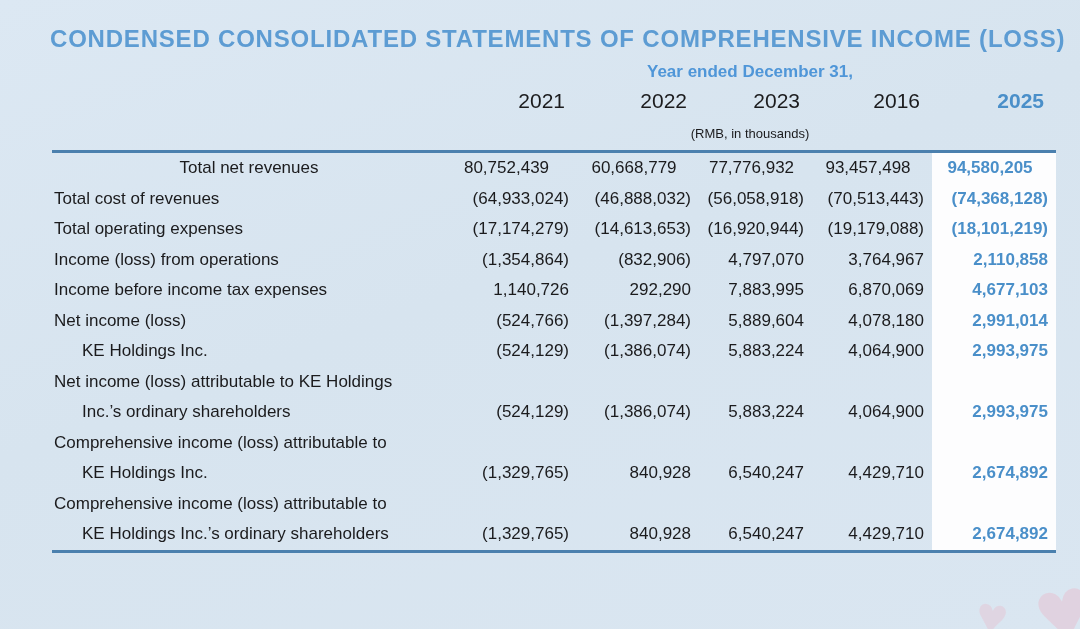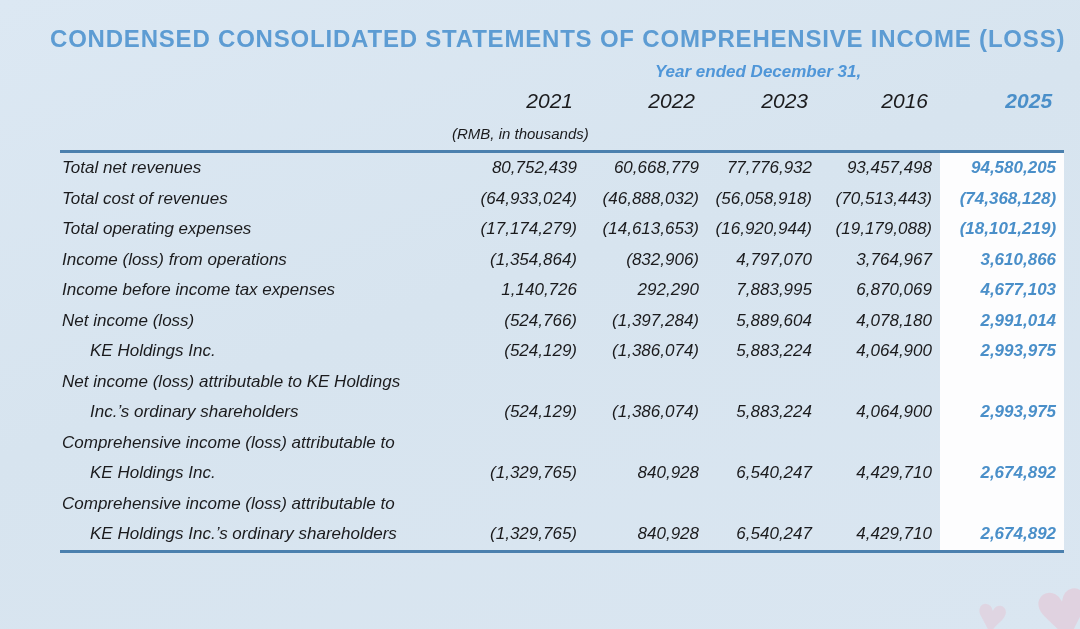--- a/index.html
+++ b/index.html
@@ -23,23 +23,22 @@
     font-size: 24px;
     line-height: 28px;
     font-weight: 700;
     letter-spacing: 0.8px;
     color: var(--accent-blue, #5d9cd3);
     white-space: nowrap;
   }
 
   .table-wrap {
     position: absolute;
-    left: 60px;
+    left: 52px;
     top: 58px;
-    font-style: italic;
   }
 
   table {
     border-collapse: collapse;
     table-layout: fixed;
     width: 1004px;
     border-bottom: 3px solid var(--rule-blue, #4b80ae);
   }
   col.c-label { width: 392px; }
   col.c-2021  { width: 133px; }
@@ -66,33 +65,34 @@
     font-size: 21px;
     vertical-align: middle;
     white-space: nowrap;
   }
   tr.years-row td.hl-year {
     color: var(--highlight-blue, #4a8fc9);
     font-weight: 700;
   }
   .unit-note {
     height: 34px;
-    text-align: left;
-    font-size: 15px;
+    text-align: center;
+    font-size: 13px;
     vertical-align: middle;
   }
 
   tbody td {
     padding: 0;
     height: 30.5px;
     font-size: 17px;
     vertical-align: middle;
   }
   tbody tr:first-child td {
     border-top: 3px solid var(--rule-blue, #4b80ae);
+    text-align: center;
   }
   td.label {
     padding-left: 2px;
     white-space: nowrap;
   }
   td.label.indent {
     padding-left: 30px;
   }
   td.num {
     text-align: right;
@@ -183,21 +183,21 @@
           <td class="num">(16,920,944)</td>
           <td class="num">(19,179,088)</td>
           <td class="num hl">(18,101,219)</td>
         </tr>
         <tr>
           <td class="label">Income (loss) from operations</td>
           <td class="num">(1,354,864)</td>
           <td class="num">(832,906)</td>
           <td class="num">4,797,070</td>
           <td class="num">3,764,967</td>
-          <td class="num hl">3,610,866</td>
+          <td class="num hl">2,110,858</td>
         </tr>
         <tr>
           <td class="label">Income before income tax expenses</td>
           <td class="num">1,140,726</td>
           <td class="num">292,290</td>
           <td class="num">7,883,995</td>
           <td class="num">6,870,069</td>
           <td class="num hl">4,677,103</td>
         </tr>
         <tr>

